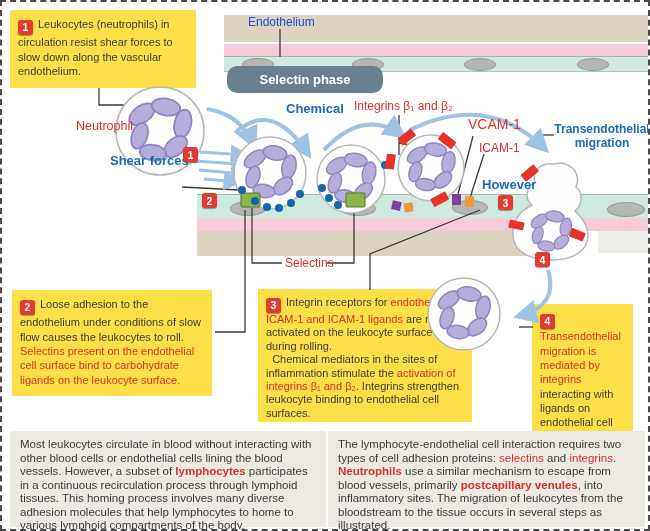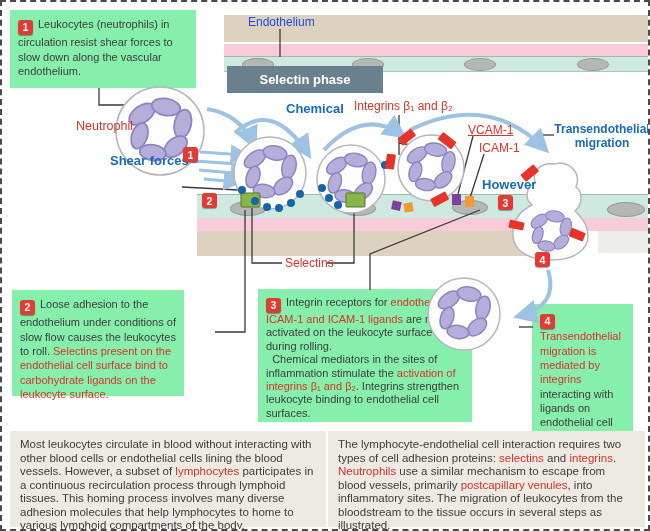--- a/index.html
+++ b/index.html
@@ -8,41 +8,41 @@
     font-family:"Liberation Sans",sans-serif;overflow:hidden;box-sizing:border-box;
     border:2px dashed #4a4a4a;
   }
   .band{position:absolute;z-index:1;}
   .band-tan{background:#dcd2bf;}
   .band-pink{background:#f8cbd9;}
   .band-teal{background:#cde9e0;border-top:1px solid #9db8ae;border-bottom:1px solid #aec6bc;}
   .band-pale{background:#efede8;}
   .nucleus{position:absolute;background:#b5b7b3;border:1px solid #939b94;border-radius:50%;z-index:2;}
   .phasebox{position:absolute;background:#69808f;color:#fff;font-weight:bold;font-size:13px;
-    display:flex;align-items:center;justify-content:center;z-index:2;}
+    display:flex;align-items:center;justify-content:center;z-index:2;border-radius:10px;}
   svg.overlay{position:absolute;left:0;top:0;z-index:4;pointer-events:none;}
-  .note{position:absolute;background:#86efac;color:#3c3c3c;font-size:11px;line-height:1.3;
+  .note{position:absolute;background:#fde047;color:#3c3c3c;font-size:11px;line-height:1.3;
     padding:7px 8px;box-sizing:border-box;z-index:3;white-space:pre-wrap;}
   .note.tight{line-height:1.22;}
   .footerbox{position:absolute;background:#edeae3;color:#3c3c3c;font-size:11.5px;line-height:1.18;
     padding:7px 10px;box-sizing:border-box;z-index:3;}
   .badge{background:#e23b33;color:#fff;font-weight:bold;font-size:10.5px;
     width:15px;height:15px;border-radius:3px;display:flex;align-items:center;justify-content:center;
     box-shadow:0 1px 1px rgba(0,0,0,.35);}
   .badge.abs{position:absolute;z-index:6;}
   .badge.inline{display:inline-flex;vertical-align:-3px;margin-right:5px;}
   .lbl{position:absolute;z-index:5;white-space:nowrap;}
   .lbl.red{color:#d9322a;font-size:11.5px;}
   .lbl.redbold{color:#d9322a;font-size:13px;font-weight:bold;}
   .lbl.blue{color:#1a6ab5;font-size:13px;font-weight:bold;}
   .lbl.dark{color:#1d4ed8;font-size:12px;}
   .lbl.darkbold{color:#333;font-size:12.5px;font-weight:bold;}
   .seg-dark{color:#3c3c3c;}
   .seg-red{color:#d9322a;}
-  .seg-redb{color:#d9322a;font-weight:normal;}
+  .seg-redb{color:#d9322a;font-weight:bold;}
 </style>
 </head>
 <body>
 
 <div id="figure">
 
   <div class="band band-tan" style="left:222px;top:13px;width:426px;height:27px;"></div>
   <div class="band band-pink" style="left:222px;top:42px;width:426px;height:12px;"></div>
   <div class="band band-teal" style="left:222px;top:54px;width:426px;height:14px;"></div>
   <div class="nucleus" style="left:240px;top:56px;width:30px;height:11px;"></div>
@@ -155,34 +155,34 @@
         <rect x="450" y="192" width="9" height="11" fill="#7e3f9d"></rect>
         <rect x="463" y="194" width="9" height="11" fill="#f0983a"></rect>
       </g>
     </g>
   </svg>
 
   <div class="lbl red" style="left:74px;top:117px;font-size:12.5px;">Neutrophil</div>
   <div class="lbl blue" style="left:284px;top:99px;">Chemical</div>
   <div class="lbl blue" style="left:108px;top:151px;">Shear forces</div>
   <div class="lbl red" style="left:352px;top:97px;font-size:12px;">Integrins β₁ and β₂</div>
-  <div class="lbl red" style="left:466px;top:121px;font-size:12px;text-decoration:underline;">VCAM-1</div>
+  <div class="lbl red" style="left:466px;top:114px;font-size:14px;">VCAM-1</div>
   <div class="lbl red" style="left:477px;top:139px;font-size:12px;">ICAM-1</div>
   <div class="lbl blue" style="left:552px;top:120px;width:96px;white-space:normal;text-align:center;font-size:12px;">Transendothelial migration</div>
   <div class="lbl blue" style="left:480px;top:175px;">However</div>
   <div class="lbl red" style="left:283px;top:254px;font-size:12px;">Selectins</div>
 
   <div class="badge abs" style="left:181px;top:145px;">1</div>
   <div class="badge abs" style="left:200px;top:191px;">2</div>
   <div class="badge abs" style="left:496px;top:193px;">3</div>
   <div class="badge abs" style="left:533px;top:250px;">4</div>
 
   <div class="note" style="left:8px;top:8px;width:186px;height:78px;"><span class="badge inline">1</span><span><span class="seg-dark">Leukocytes (neutrophils) in circulation resist shear forces to slow down along the vascular endothelium.</span></span></div>
 
-  <div class="note" style="left:10px;top:288px;width:172px;height:106px;"><span class="badge inline">2</span><span><span class="seg-dark">Loose adhesion to the endothelium under conditions of slow flow causes the leukocytes to roll. </span><span class="seg-red">Selectins present on the endothelial cell surface bind to carbohydrate ligands on the leukocyte surface.</span></span></div>
+  <div class="note" style="left:10px;top:288px;width:200px;height:106px;"><span class="badge inline">2</span><span><span class="seg-dark">Loose adhesion to the endothelium under conditions of slow flow causes the leukocytes to roll. </span><span class="seg-red">Selectins present on the endothelial cell surface bind to carbohydrate ligands on the leukocyte surface.</span></span></div>
 
   <div class="note tight" style="left:256px;top:287px;width:214px;height:133px;"><span class="badge inline">3</span><span><span class="seg-dark">Integrin receptors for </span><span class="seg-red">endothelial ICAM-1 and ICAM-1 ligands</span><span class="seg-dark"> are rapidly activated on the leukocyte surface during rolling.
   Chemical mediators in the sites of inflammation stimulate the </span><span class="seg-red">activation of integrins β₁ and β₂</span><span class="seg-dark">. Integrins strengthen leukocyte binding to endothelial cell surfaces.</span></span></div>
 
   <div class="note" style="left:530px;top:302px;width:101px;height:132px;"><span class="badge inline">4</span><span><span class="seg-red">Transendothelial migration is mediated by integrins</span><span class="seg-dark"> interacting with ligands on endothelial cell surfaces. F-actin dynamics participate in this process.</span></span></div>
 
   <div class="footerbox" style="left:8px;top:429px;width:316px;height:96px;"><span><span class="seg-dark">Most leukocytes circulate in blood without interacting with other blood cells or endothelial cells lining the blood vessels.  However, a subset of </span><span class="seg-redb">lymphocytes</span><span class="seg-dark"> participates in a continuous recirculation process through lymphoid tissues. This homing process involves many diverse adhesion molecules that help lymphocytes to home to various lymphoid compartments of the body.</span></span></div>
   <div class="footerbox" style="left:326px;top:429px;width:317px;height:96px;"><span><span class="seg-dark">  The lymphocyte-endothelial cell interaction requires two types of cell adhesion proteins: </span><span class="seg-red">selectins</span><span class="seg-dark"> and </span><span class="seg-red">integrins</span><span class="seg-dark">. </span><span class="seg-redb">Neutrophils</span><span class="seg-dark"> use a similar mechanism to escape from blood vessels, primarily </span><span class="seg-redb">postcapillary venules</span><span class="seg-dark">, into inflammatory sites. The migration of leukocytes from the bloodstream to the tissue occurs in several steps as illustrated.</span></span></div>
 
 </div>

